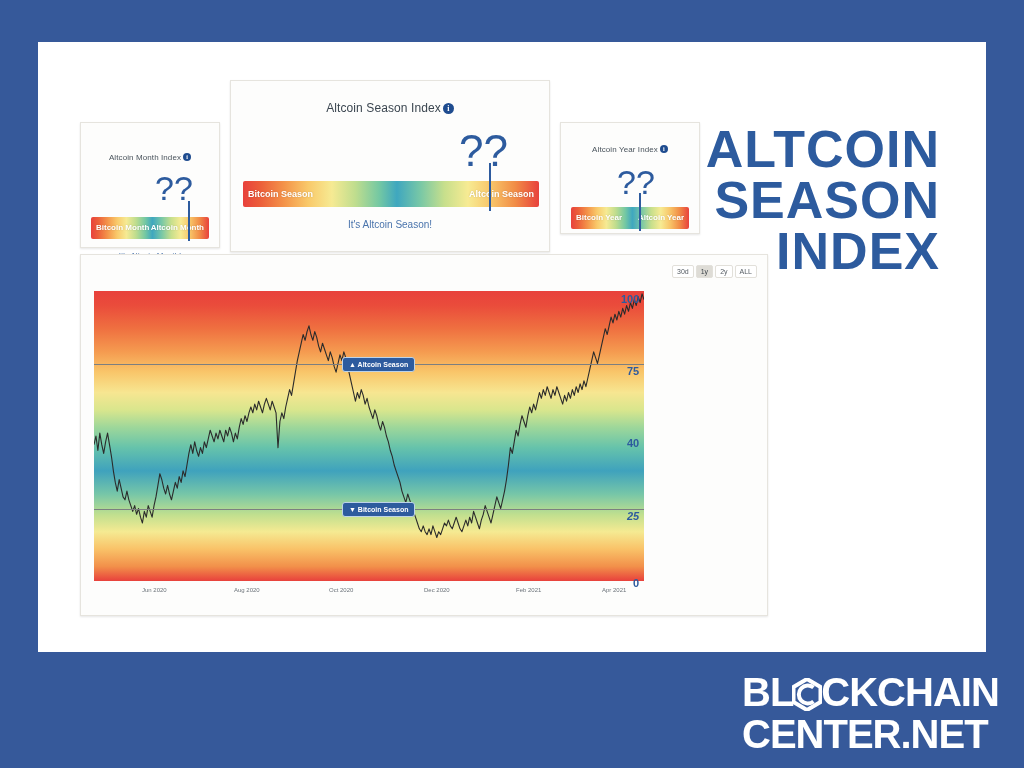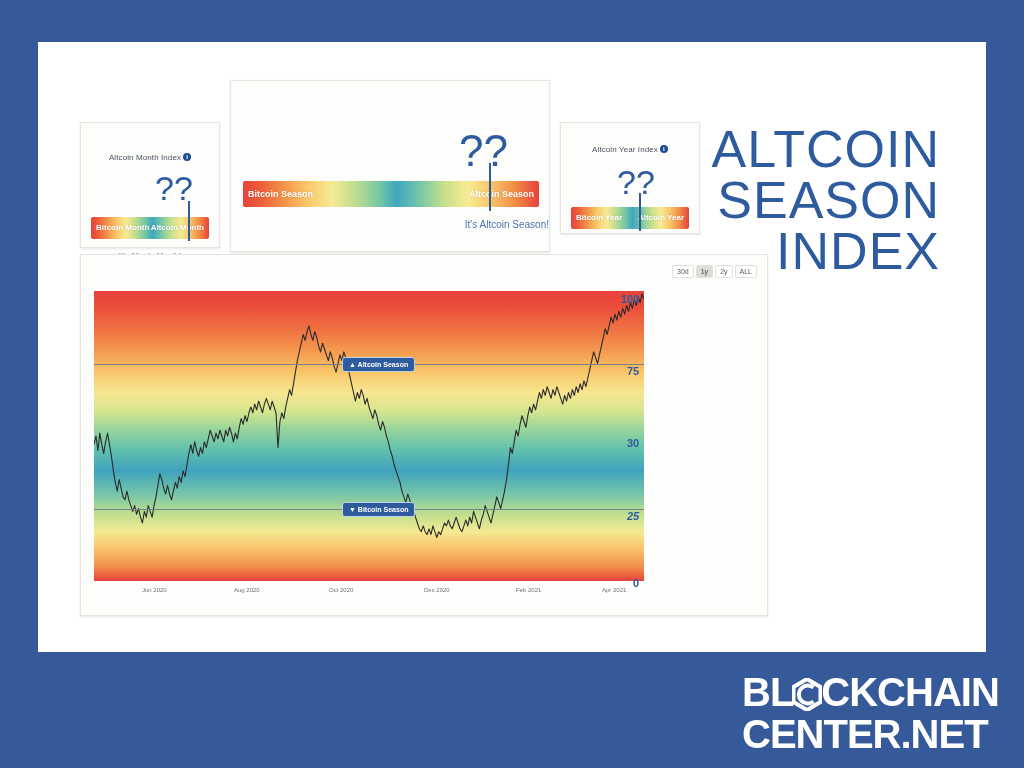--- a/index.html
+++ b/index.html
@@ -107,21 +107,21 @@
   }
   .xlab{
     position:absolute;color:#6d747b;font-size:6px;white-space:nowrap;
   }
   .xaxis-row{position:absolute;left:13px;top:332px;width:550px;height:12px;}
 
   
   .side-title{
     position:absolute;right:46px;top:82px;width:300px;
     text-align:right;color:#2d5b9e;font-size:52px;line-height:.98;
-    font-weight:400;letter-spacing:1px;
+    font-weight:700;letter-spacing:1px;
   }
   .side-title div{white-space:nowrap;}
 
   
   .logo{
     position:absolute;left:742px;top:672px;width:250px;height:82px;
     color:#ffffff;
   }
   .logo-line{
     font-size:40px;font-weight:bold;letter-spacing:-1px;line-height:40px;
@@ -149,27 +149,30 @@
         <div class="qq" style="left:74px;top:48px;font-size:34px;">??</div>
         <div class="gbar" style="left:10px;top:94px;width:118px;">
           <div class="gbar-lbl l">Bitcoin Month</div>
           <div class="gbar-lbl r">Altcoin Month</div>
         </div>
         <div class="marker" style="left:107px;top:78px;height:40px;"></div>
         <div class="card-caption" style="left:0;top:128px;">It's Altcoin Month!</div>
       </div>
 
       <div class="card card-mid">
+        <div class="card-title" style="position:absolute;left:0;top:20px;width:100%;">
+          <span>Altcoin Season Index</span><span class="info-icon">i</span>
+        </div>
         <div class="qq" style="left:228px;top:48px;font-size:44px;">??</div>
         <div class="gbar" style="left:12px;top:100px;width:296px;height:26px;">
           <div class="gbar-lbl l" style="height:26px;line-height:26px;font-size:9px;">Bitcoin Season</div>
           <div class="gbar-lbl r" style="height:26px;line-height:26px;font-size:9px;">Altcoin Season</div>
         </div>
         <div class="marker" style="left:258px;top:82px;height:48px;"></div>
-        <div class="card-caption" style="left:0;top:138px;text-align:right;">It's Altcoin Season!</div>
+        <div class="card-caption" style="left:0;top:138px;">It's Altcoin Season!</div>
       </div>
 
       <div class="card card-sm card-right">
         <div class="card-title" style="position:absolute;left:0;top:22px;width:100%;">
           <span>Altcoin Year Index</span><span class="info-icon">i</span>
         </div>
         <div class="qq" style="left:56px;top:42px;font-size:34px;">??</div>
         <div class="gbar" style="left:10px;top:84px;width:118px;">
           <div class="gbar-lbl l">Bitcoin Year</div>
           <div class="gbar-lbl r">Altcoin Year</div>
@@ -193,21 +196,21 @@
           <polyline id="series-line" fill="none" stroke="#2b2b2b" stroke-width="1.1" stroke-linejoin="round" points="0.00,153.70 1.94,145.00 3.87,159.50 5.81,142.10 7.75,153.70 9.68,162.40 11.62,150.80 13.56,142.10 15.49,153.70 17.43,165.30 19.37,179.80 21.30,191.40 23.24,200.10 25.18,188.50 27.11,197.20 29.05,205.90 30.99,208.80 32.92,200.10 34.86,208.80 36.80,214.60 38.73,220.40 40.67,214.60 42.61,223.30 44.54,217.50 46.48,226.20 48.42,232.00 50.35,220.40 52.29,226.20 54.23,214.60 56.16,220.40 58.10,226.20 60.04,214.60 61.97,205.90 63.91,194.30 65.85,182.70 67.78,188.50 69.72,197.20 71.65,203.00 73.59,194.30 75.53,203.00 77.46,208.80 79.40,200.10 81.34,191.40 83.27,197.20 85.21,185.60 87.15,191.40 89.08,179.80 91.02,185.60 92.96,174.00 94.89,162.40 96.83,153.70 98.77,162.40 100.70,150.80 102.64,159.50 104.58,165.30 106.51,156.60 108.45,162.40 110.39,150.80 112.32,156.60 114.26,147.90 116.20,139.20 118.13,145.00 120.07,150.80 122.01,142.10 123.94,147.90 125.88,139.20 127.82,145.00 129.75,150.80 131.69,139.20 133.63,145.00 135.56,136.30 137.50,142.10 139.44,150.80 141.37,142.10 143.31,147.90 145.25,136.30 147.18,127.60 149.12,133.40 151.06,124.70 152.99,130.50 154.93,121.80 156.87,116.00 158.80,121.80 160.74,113.10 162.68,118.90 164.61,110.20 166.55,116.00 168.49,121.80 170.42,113.10 172.36,107.30 174.30,113.10 176.23,118.90 178.17,110.20 180.11,116.00 182.04,121.80 183.98,156.60 185.92,130.50 187.85,121.80 189.79,127.60 191.73,116.00 193.66,107.30 195.60,98.60 197.54,104.40 199.47,92.80 201.41,81.20 203.35,69.60 205.28,60.90 207.22,52.20 209.15,43.50 211.09,49.30 213.03,40.60 214.96,34.80 216.90,43.50 218.84,49.30 220.77,40.60 222.71,46.40 224.65,55.10 226.58,60.90 228.52,52.20 230.46,58.00 232.39,63.80 234.33,69.60 236.27,60.90 238.20,66.70 240.14,75.40 242.08,81.20 244.01,72.50 245.95,63.80 247.89,69.60 249.82,60.90 251.76,66.70 253.70,75.40 255.63,84.10 257.57,92.80 259.51,101.50 261.44,110.20 263.38,101.50 265.32,107.30 267.25,98.60 269.19,104.40 271.13,113.10 273.06,107.30 275.00,116.00 276.94,121.80 278.87,127.60 280.81,118.90 282.75,124.70 284.68,133.40 286.62,139.20 288.56,130.50 290.49,136.30 292.43,145.00 294.37,150.80 296.30,159.50 298.24,165.30 300.18,174.00 302.11,179.80 304.05,185.60 305.99,191.40 307.92,200.10 309.86,205.90 311.80,211.70 313.73,203.00 315.67,208.80 317.61,214.60 319.54,220.40 321.48,226.20 323.42,232.00 325.35,237.80 327.29,240.70 329.23,234.90 331.16,240.70 333.10,243.60 335.04,237.80 336.97,243.60 338.91,234.90 340.85,240.70 342.78,246.50 344.72,240.70 346.65,243.60 348.59,237.80 350.53,232.00 352.46,234.90 354.40,229.10 356.34,234.90 358.27,237.80 360.21,232.00 362.15,226.20 364.08,232.00 366.02,237.80 367.96,240.70 369.89,234.90 371.83,229.10 373.77,234.90 375.70,226.20 377.64,232.00 379.58,220.40 381.51,226.20 383.45,232.00 385.39,237.80 387.32,229.10 389.26,223.30 391.20,214.60 393.13,220.40 395.07,226.20 397.01,232.00 398.94,223.30 400.88,214.60 402.82,205.90 404.75,211.70 406.69,217.50 408.63,208.80 410.56,200.10 412.50,188.50 414.44,174.00 416.37,156.60 418.31,162.40 420.25,150.80 422.18,139.20 424.12,145.00 426.06,133.40 427.99,124.70 429.93,130.50 431.87,136.30 433.80,124.70 435.74,116.00 437.68,121.80 439.61,113.10 441.55,118.90 443.49,110.20 445.42,101.50 447.36,107.30 449.30,98.60 451.23,104.40 453.17,95.70 455.11,101.50 457.04,107.30 458.98,98.60 460.92,104.40 462.85,95.70 464.79,101.50 466.73,107.30 468.66,113.10 470.60,104.40 472.54,110.20 474.47,101.50 476.41,107.30 478.35,98.60 480.28,104.40 482.22,95.70 484.15,101.50 486.09,92.80 488.03,98.60 489.96,89.90 491.90,95.70 493.84,87.00 495.77,78.30 497.71,69.60 499.65,60.90 501.58,66.70 503.52,72.50 505.46,63.80 507.39,55.10 509.33,46.40 511.27,37.70 513.20,43.50 515.14,34.80 517.08,26.10 519.01,31.90 520.95,23.20 522.89,29.00 524.82,20.30 526.76,26.10 528.70,17.40 530.63,23.20 532.57,14.50 534.51,20.30 536.44,11.60 538.38,17.40 540.32,8.70 542.25,14.50 544.19,5.80 546.13,11.60 548.06,2.90 550.00,8.70"></polyline>
         </svg>
         <div class="thresh" id="thresh-upper" style="top: 72.5px;"></div>
         <div class="thresh" id="thresh-lower" style="top: 217.5px;"></div>
         <div class="badge" id="badge-upper" style="left: 248px; top: 65.5px;">▲ Altcoin Season</div>
         <div class="badge" id="badge-lower" style="left: 248px; top: 210.5px;">▼ Bitcoin Season</div>
       </div>
 
       <div class="ylab" style="left:540px;top:38px;">100</div>
       <div class="ylab" style="left:546px;top:110px;">75</div>
-      <div class="ylab" style="left:546px;top:182px;">30</div>
+      <div class="ylab" style="left:546px;top:182px;">40</div>
       <div class="ylab" style="left:546px;top:255px;font-style:italic;">25</div>
       <div class="ylab" style="left:552px;top:322px;">0</div>
 
       <div class="xaxis-row">
         <div class="xlab" style="left:48px;">Jun 2020</div>
         <div class="xlab" style="left:140px;">Aug 2020</div>
         <div class="xlab" style="left:235px;">Oct 2020</div>
         <div class="xlab" style="left:330px;">Dec 2020</div>
         <div class="xlab" style="left:422px;">Feb 2021</div>
         <div class="xlab" style="left:508px;">Apr 2021</div>

